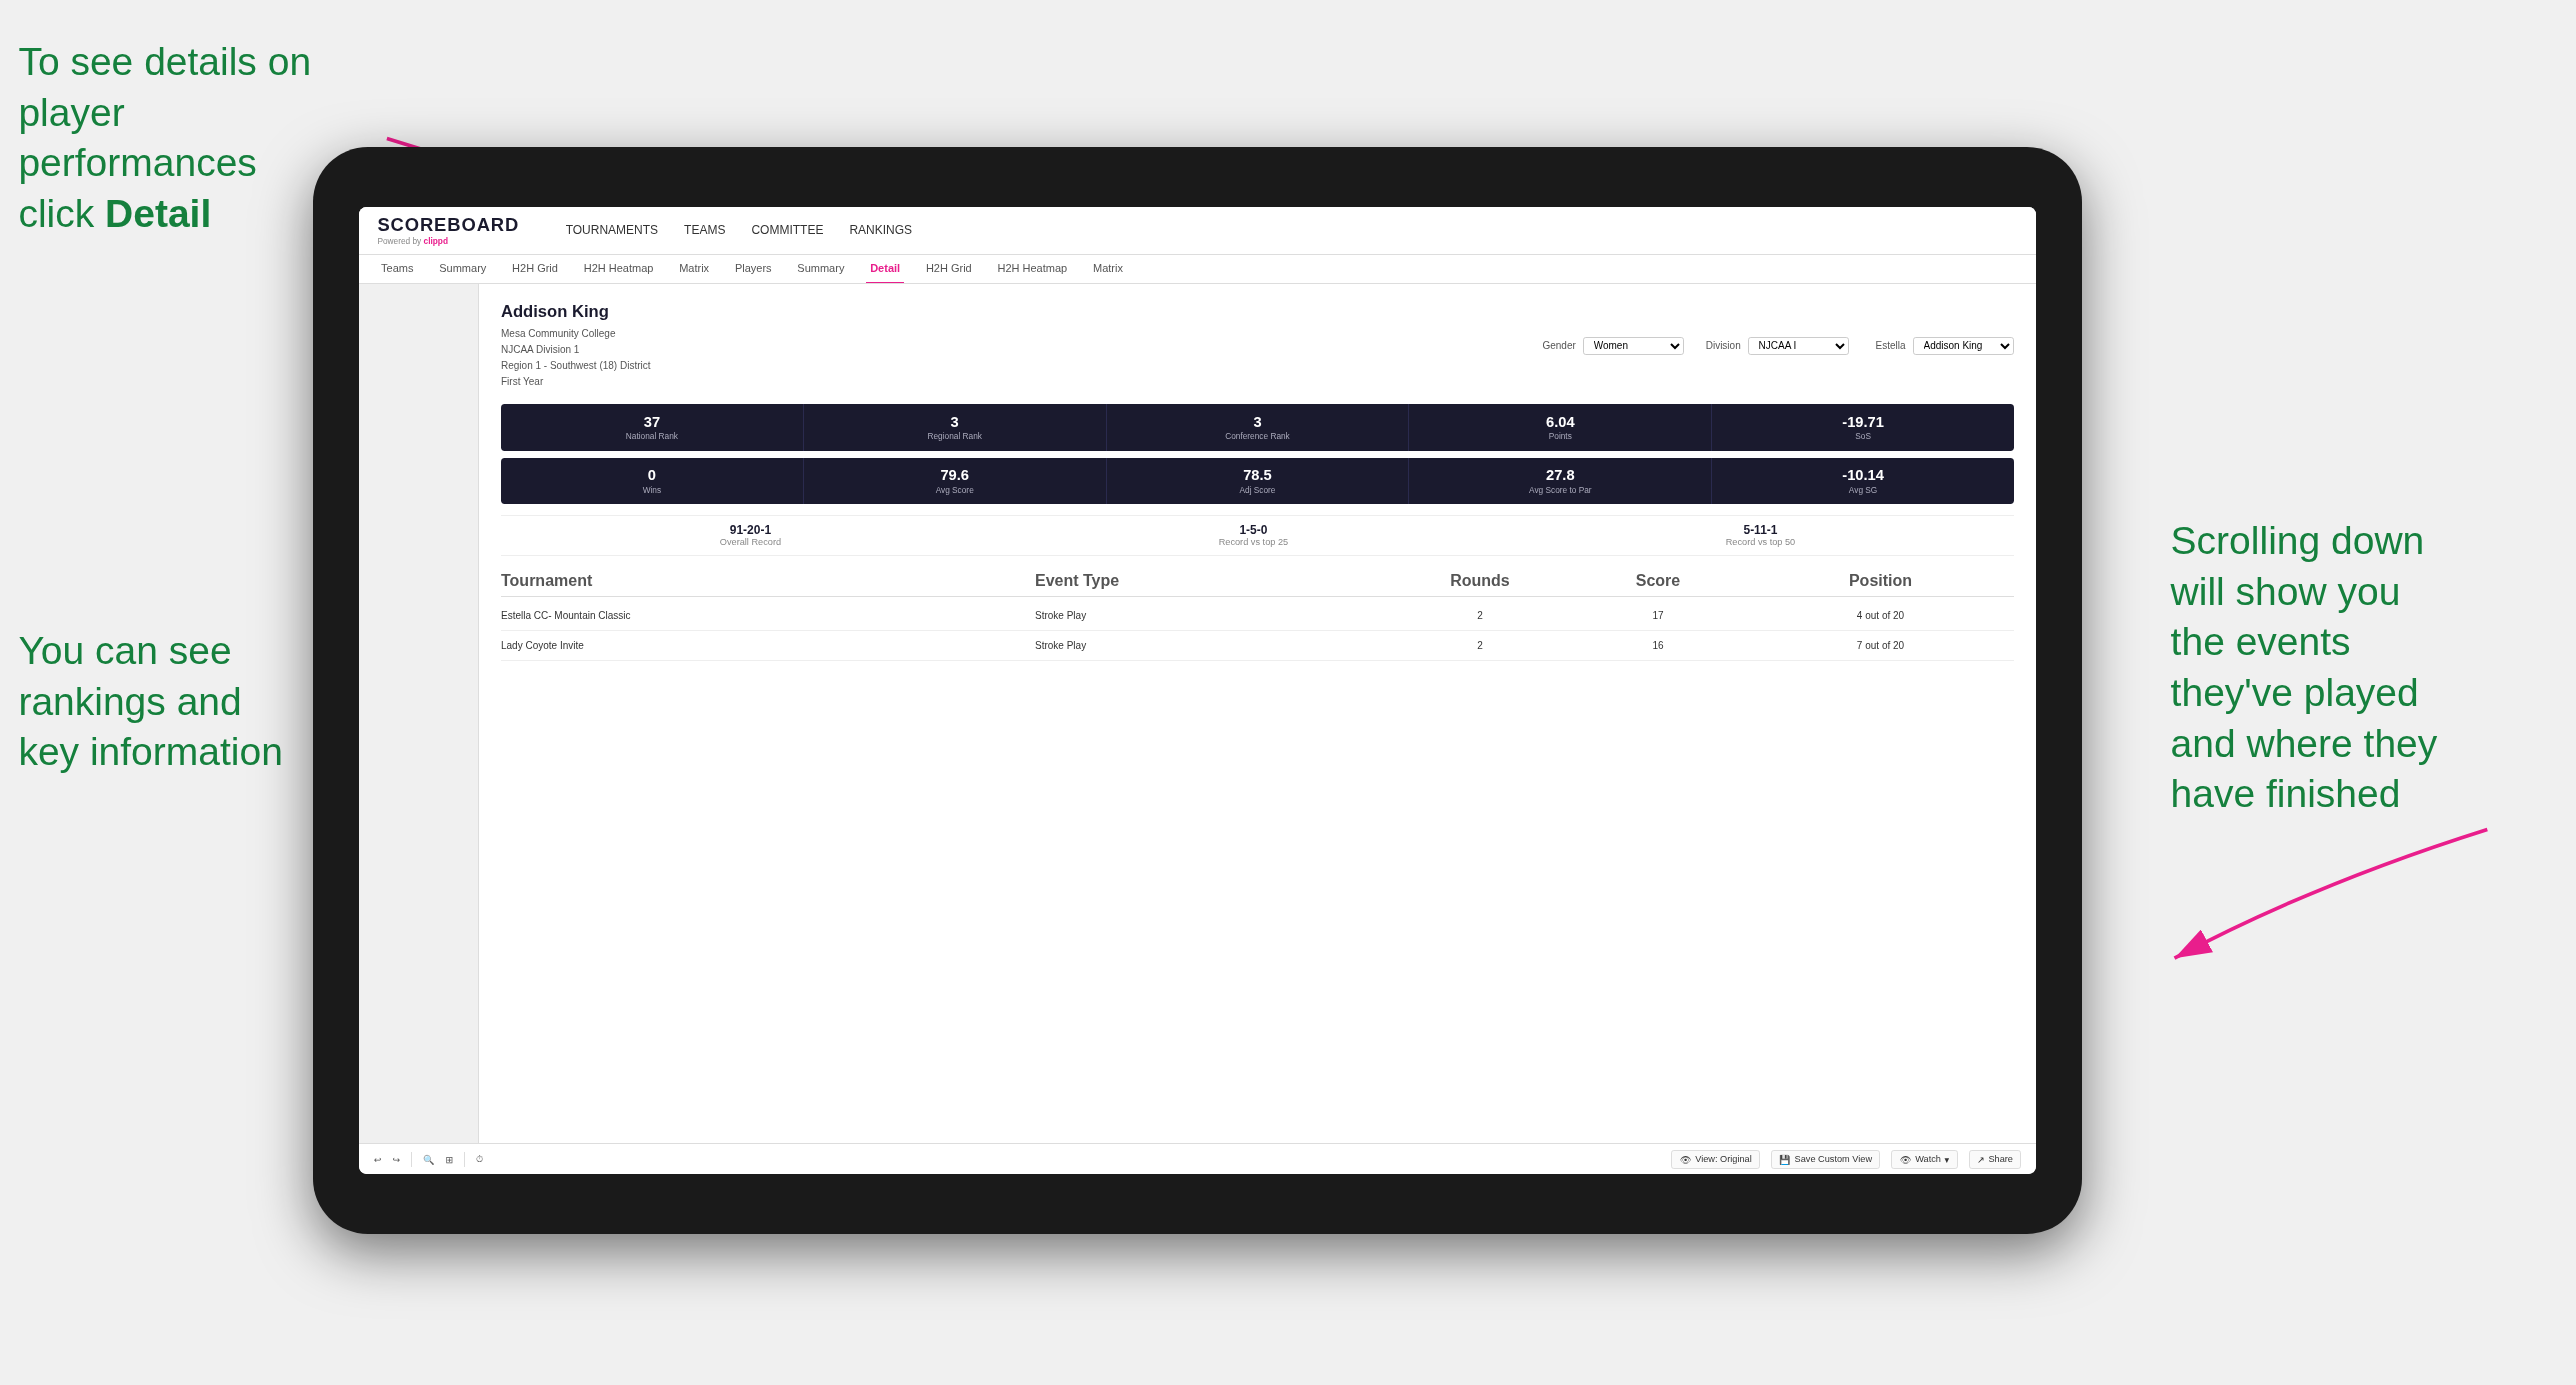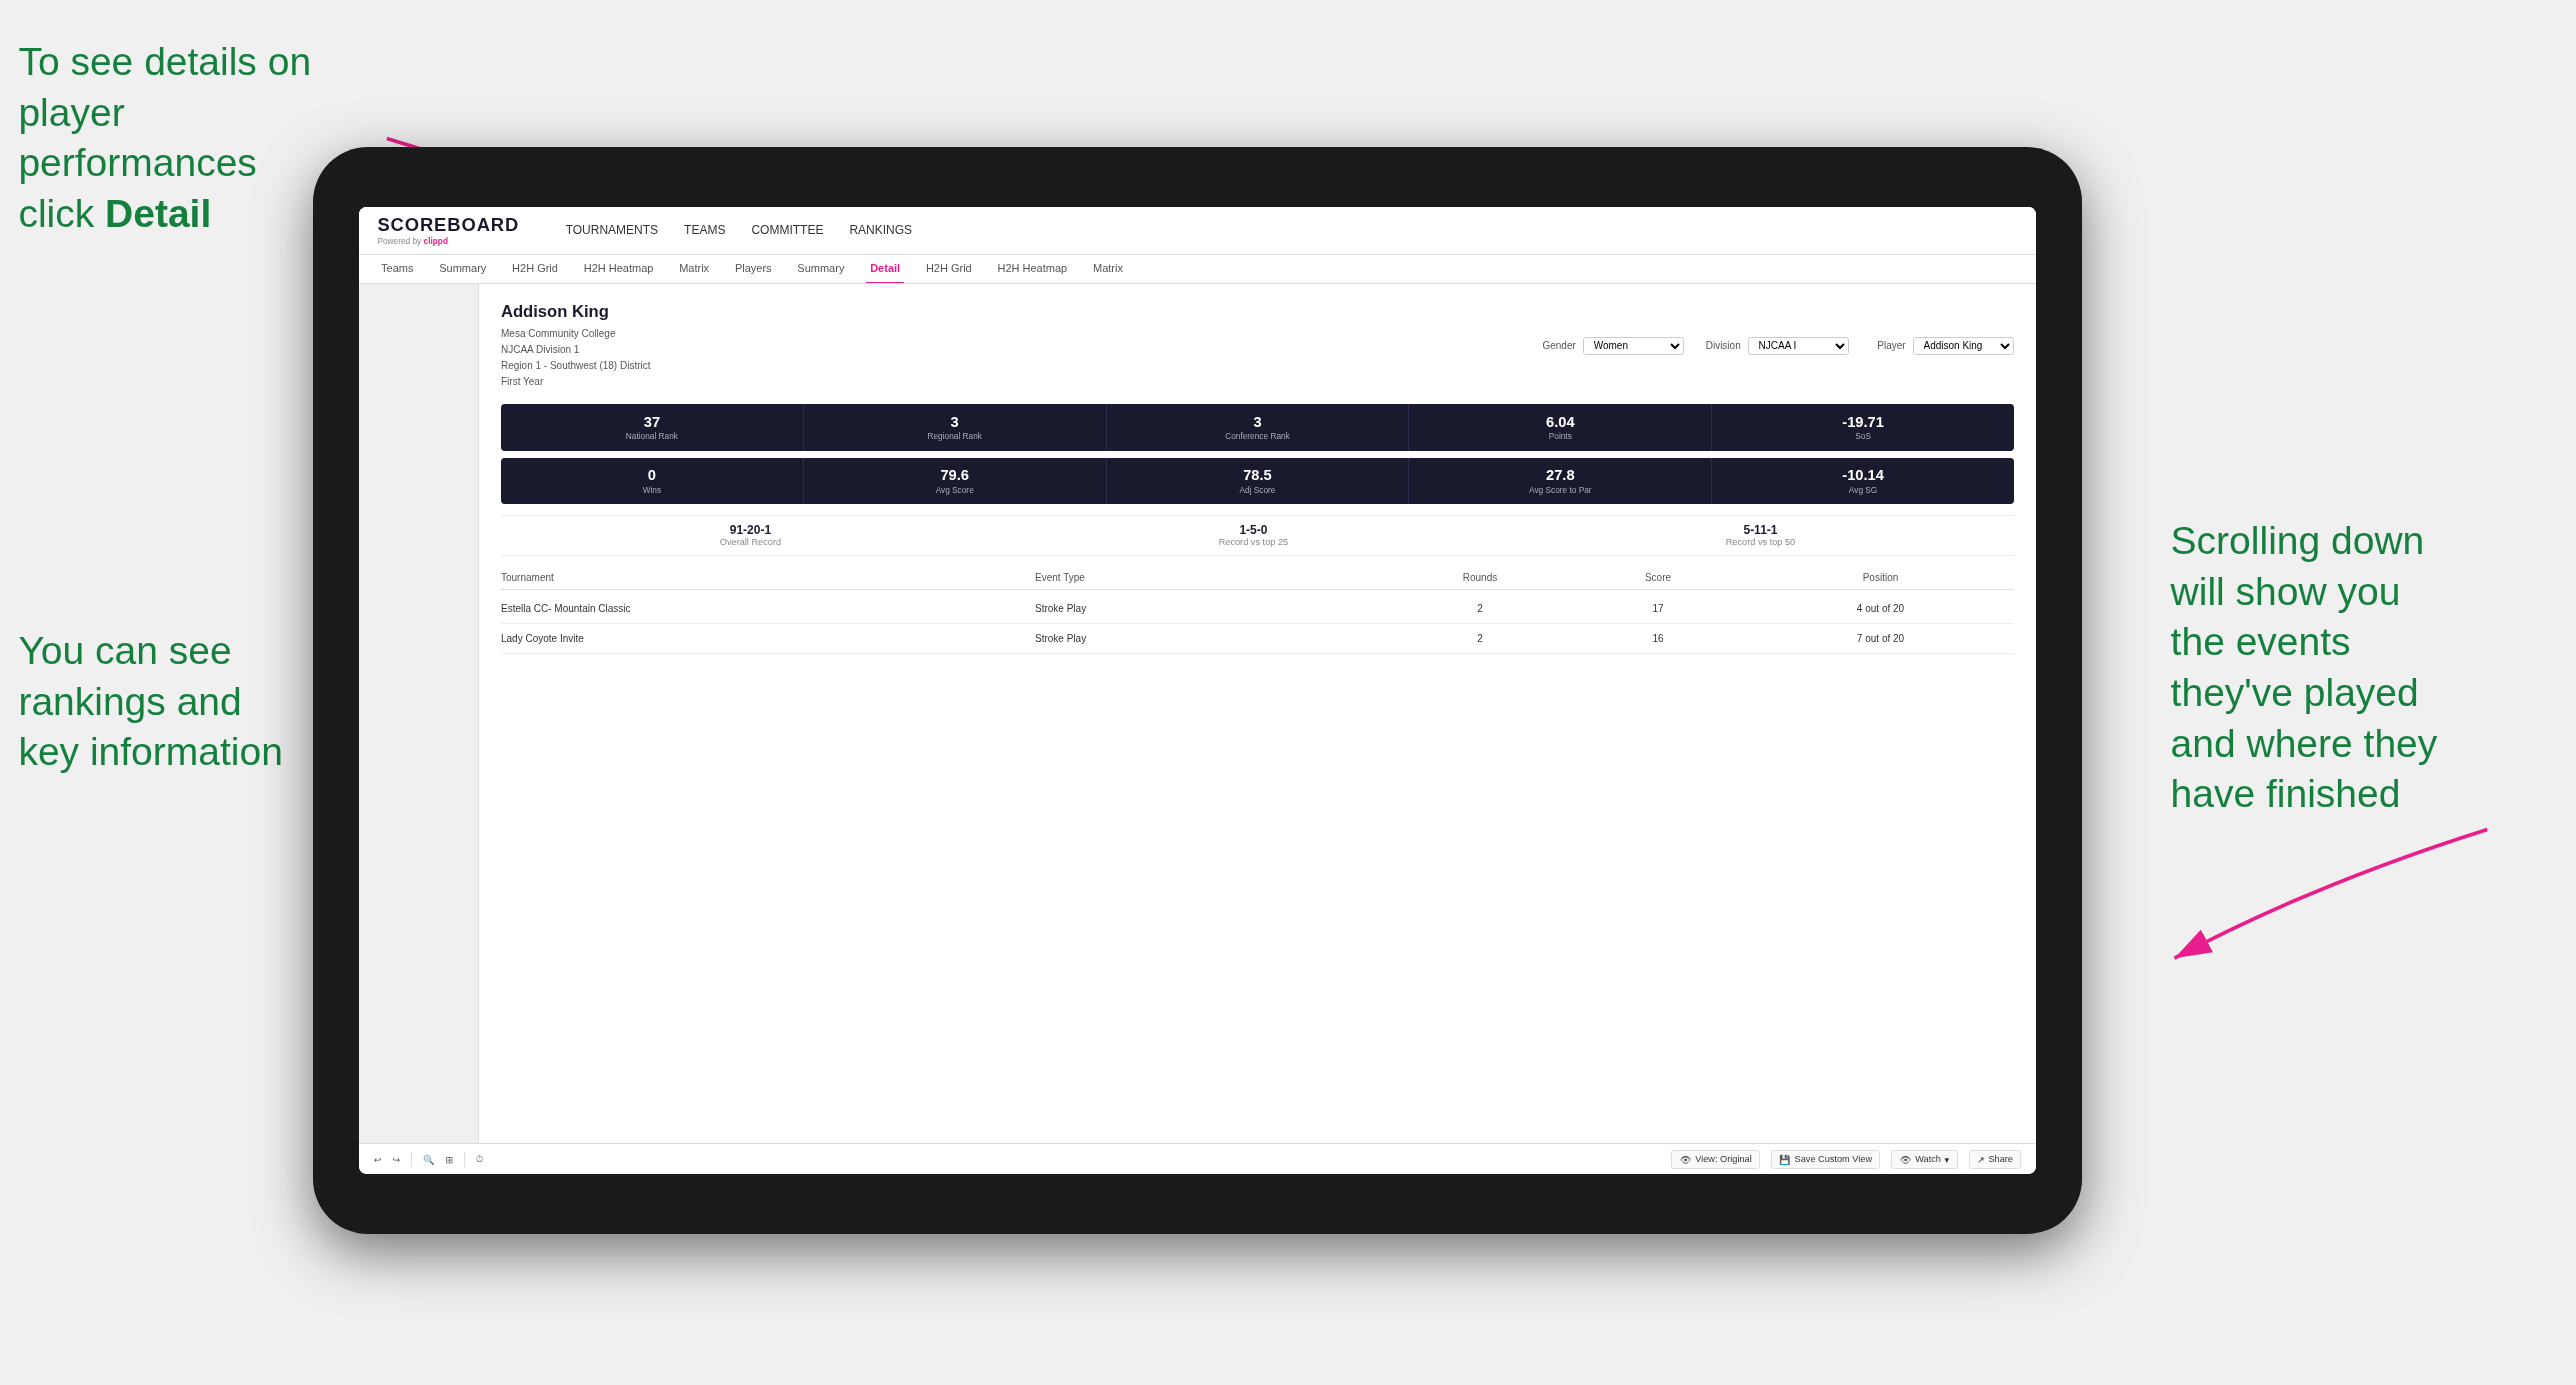--- a/index.html
+++ b/index.html
@@ -244,23 +244,23 @@
     }
 
     
     .table-header {
       display: flex;
       padding: 5.5px 0;
       border-bottom: 0.9px solid #ddd;
       margin-bottom: 3.7px;
     }
     .th {
-      font-size: 10px;
+      font-size: 16px;
       color: #555;
-      font-weight: normal;
+      font-weight: bold;
     }
     .col-tournament { flex: 3; }
     .col-event { flex: 2; }
     .col-rounds { flex: 1; text-align: center; }
     .col-score { flex: 1; text-align: center; }
     .col-position { flex: 1.5; text-align: center; }
 
     .table-row-item {
       display: flex;
       padding: 9.2px 0;
@@ -411,21 +411,21 @@
                 <option>Women</option>
               </select>
             </div>
             <div class="filter-row">
               <span class="filter-label">Division</span>
               <select class="filter-select">
                 <option>NJCAA I</option>
               </select>
             </div>
             <div class="filter-row">
-              <span class="filter-label">Player</span>
+              <span class="filter-label">Estella</span>
               <select class="filter-select">
                 <option>Addison King</option>
               </select>
             </div>
           </div>
         </div>
 
         <div class="stats-grid">
           <div class="stat-cell">
             <span class="stat-value">37</span>

